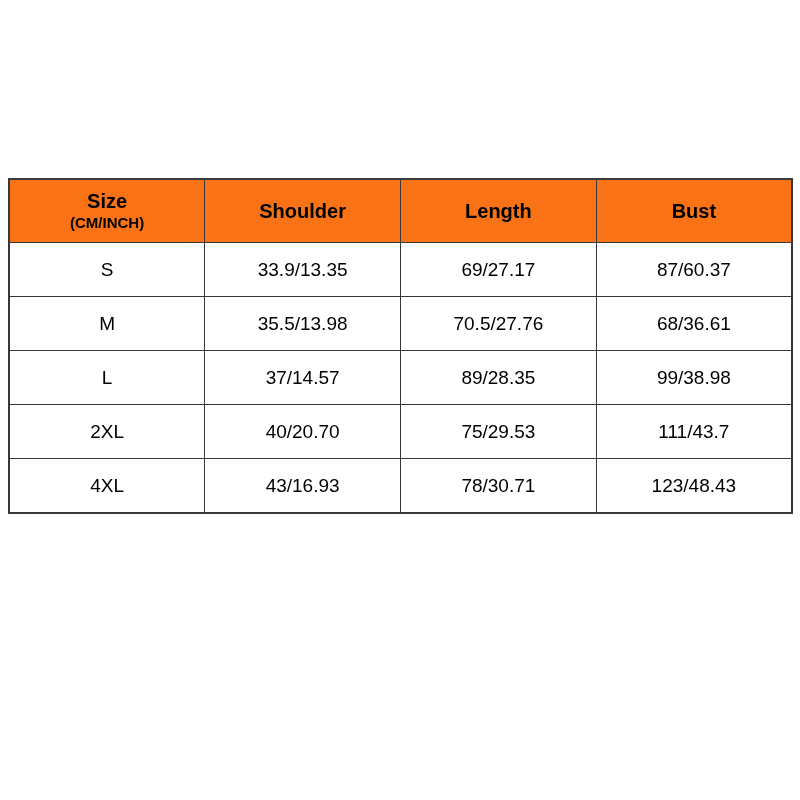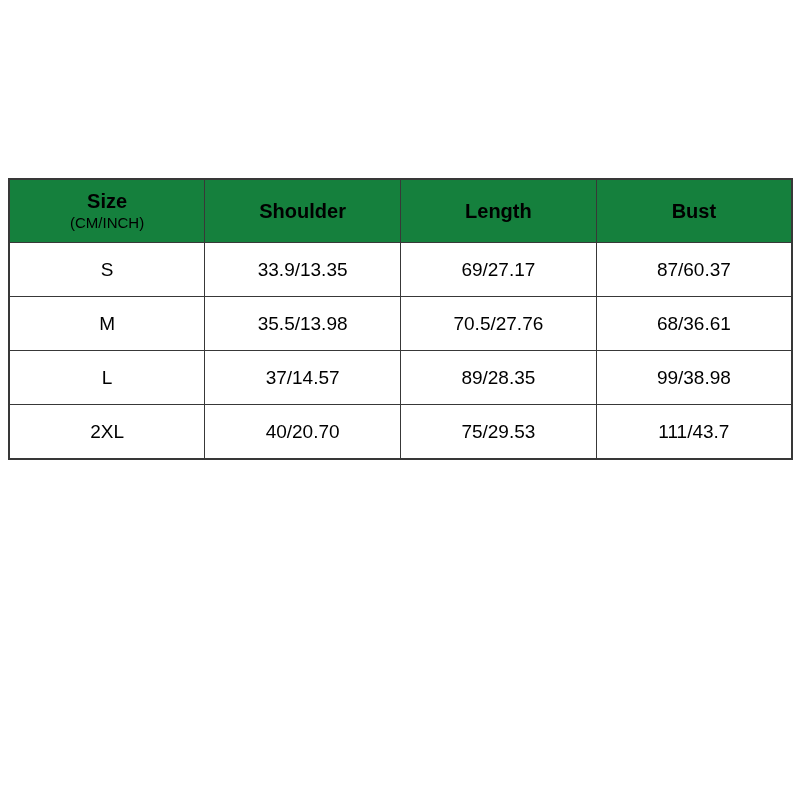--- a/index.html
+++ b/index.html
@@ -26,36 +26,36 @@
     border: 2px solid #383838;
   }
   table.size-chart th,
   table.size-chart td {
     border: 1px solid #383838;
     text-align: center;
     vertical-align: middle;
     padding: 0;
   }
   table.size-chart th {
-    background: #15803d;
+    background: #f97316;
     height: 62px;
     font-weight: bold;
     font-size: 20px;
     line-height: 1.15;
   }
   table.size-chart td {
     background: #ffffff;
     height: 53px;
     font-size: 19px;
     font-weight: normal;
   }
   .hdr-sub {
     display: block;
     font-size: 15px;
-    font-weight: normal;
+    font-weight: bold;
     margin-top: 1px;
   }
 </style>
 </head>
 <body>
 
 <div class="page">
   <table class="size-chart">
     <thead>
       <tr>
@@ -86,15 +86,21 @@
         <td>37/14.57</td>
         <td>89/28.35</td>
         <td>99/38.98</td>
       </tr>
       <tr>
         <td>2XL</td>
         <td>40/20.70</td>
         <td>75/29.53</td>
         <td>111/43.7</td>
       </tr>
+      <tr>
+        <td>4XL</td>
+        <td>43/16.93</td>
+        <td>78/30.71</td>
+        <td>123/48.43</td>
+      </tr>
     </tbody>
   </table>
 </div>
 
 </body></html>

